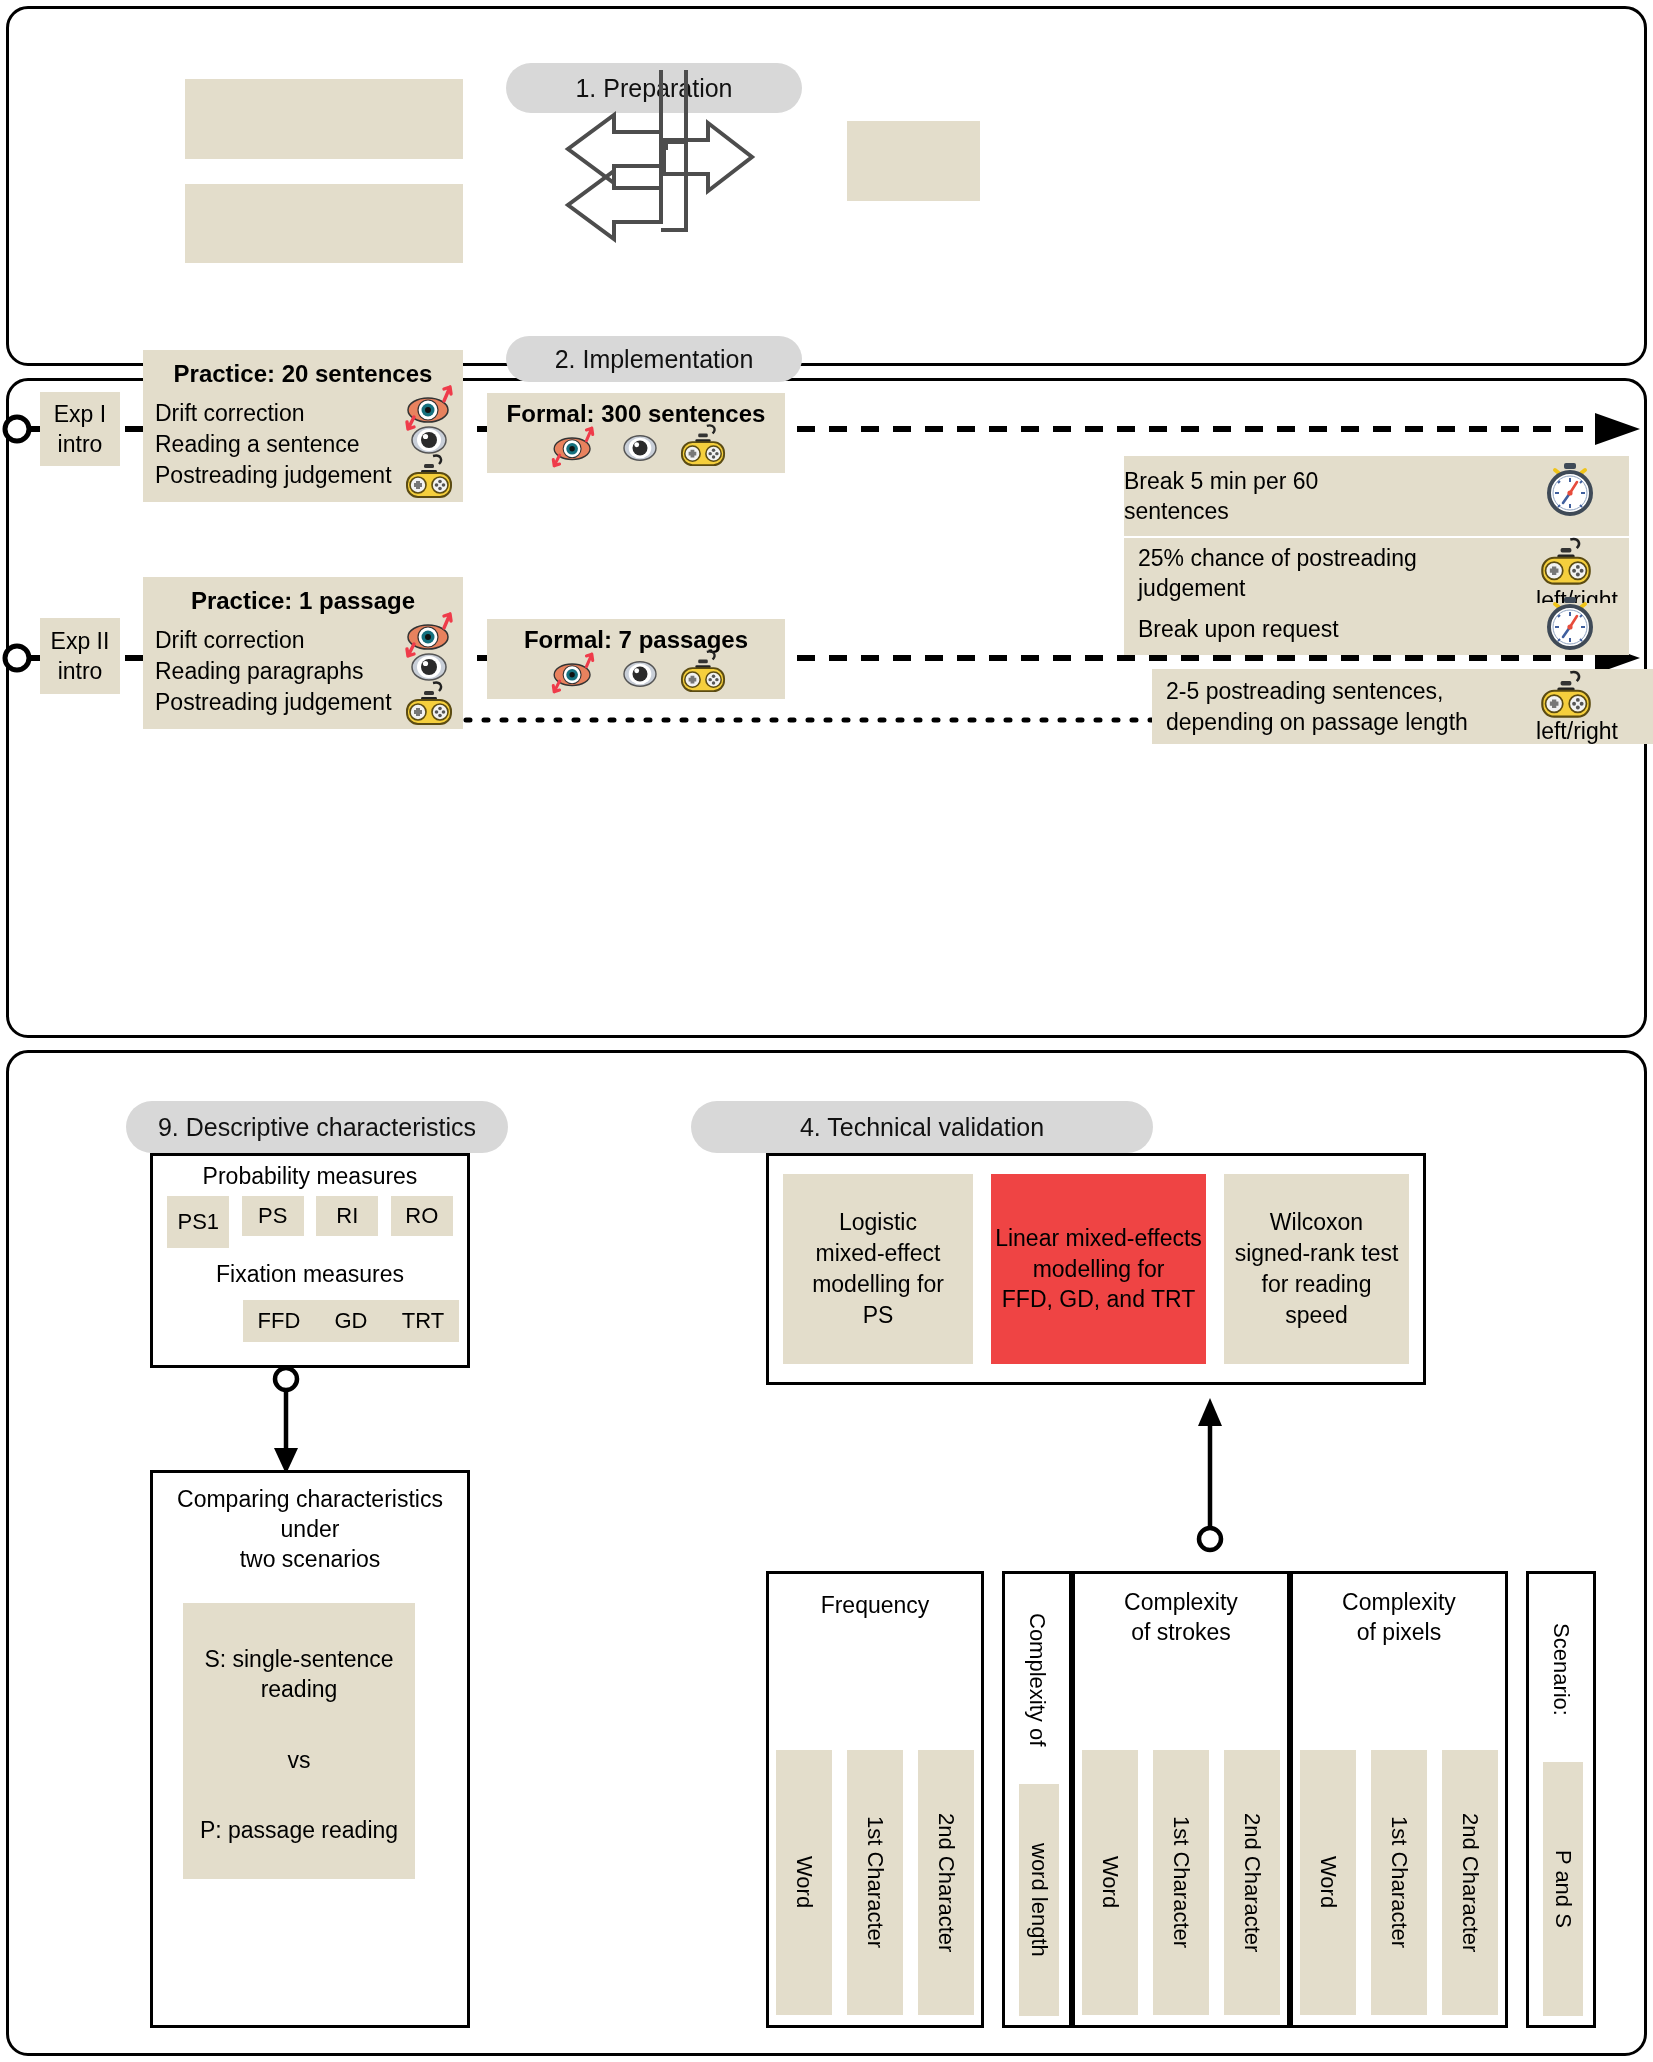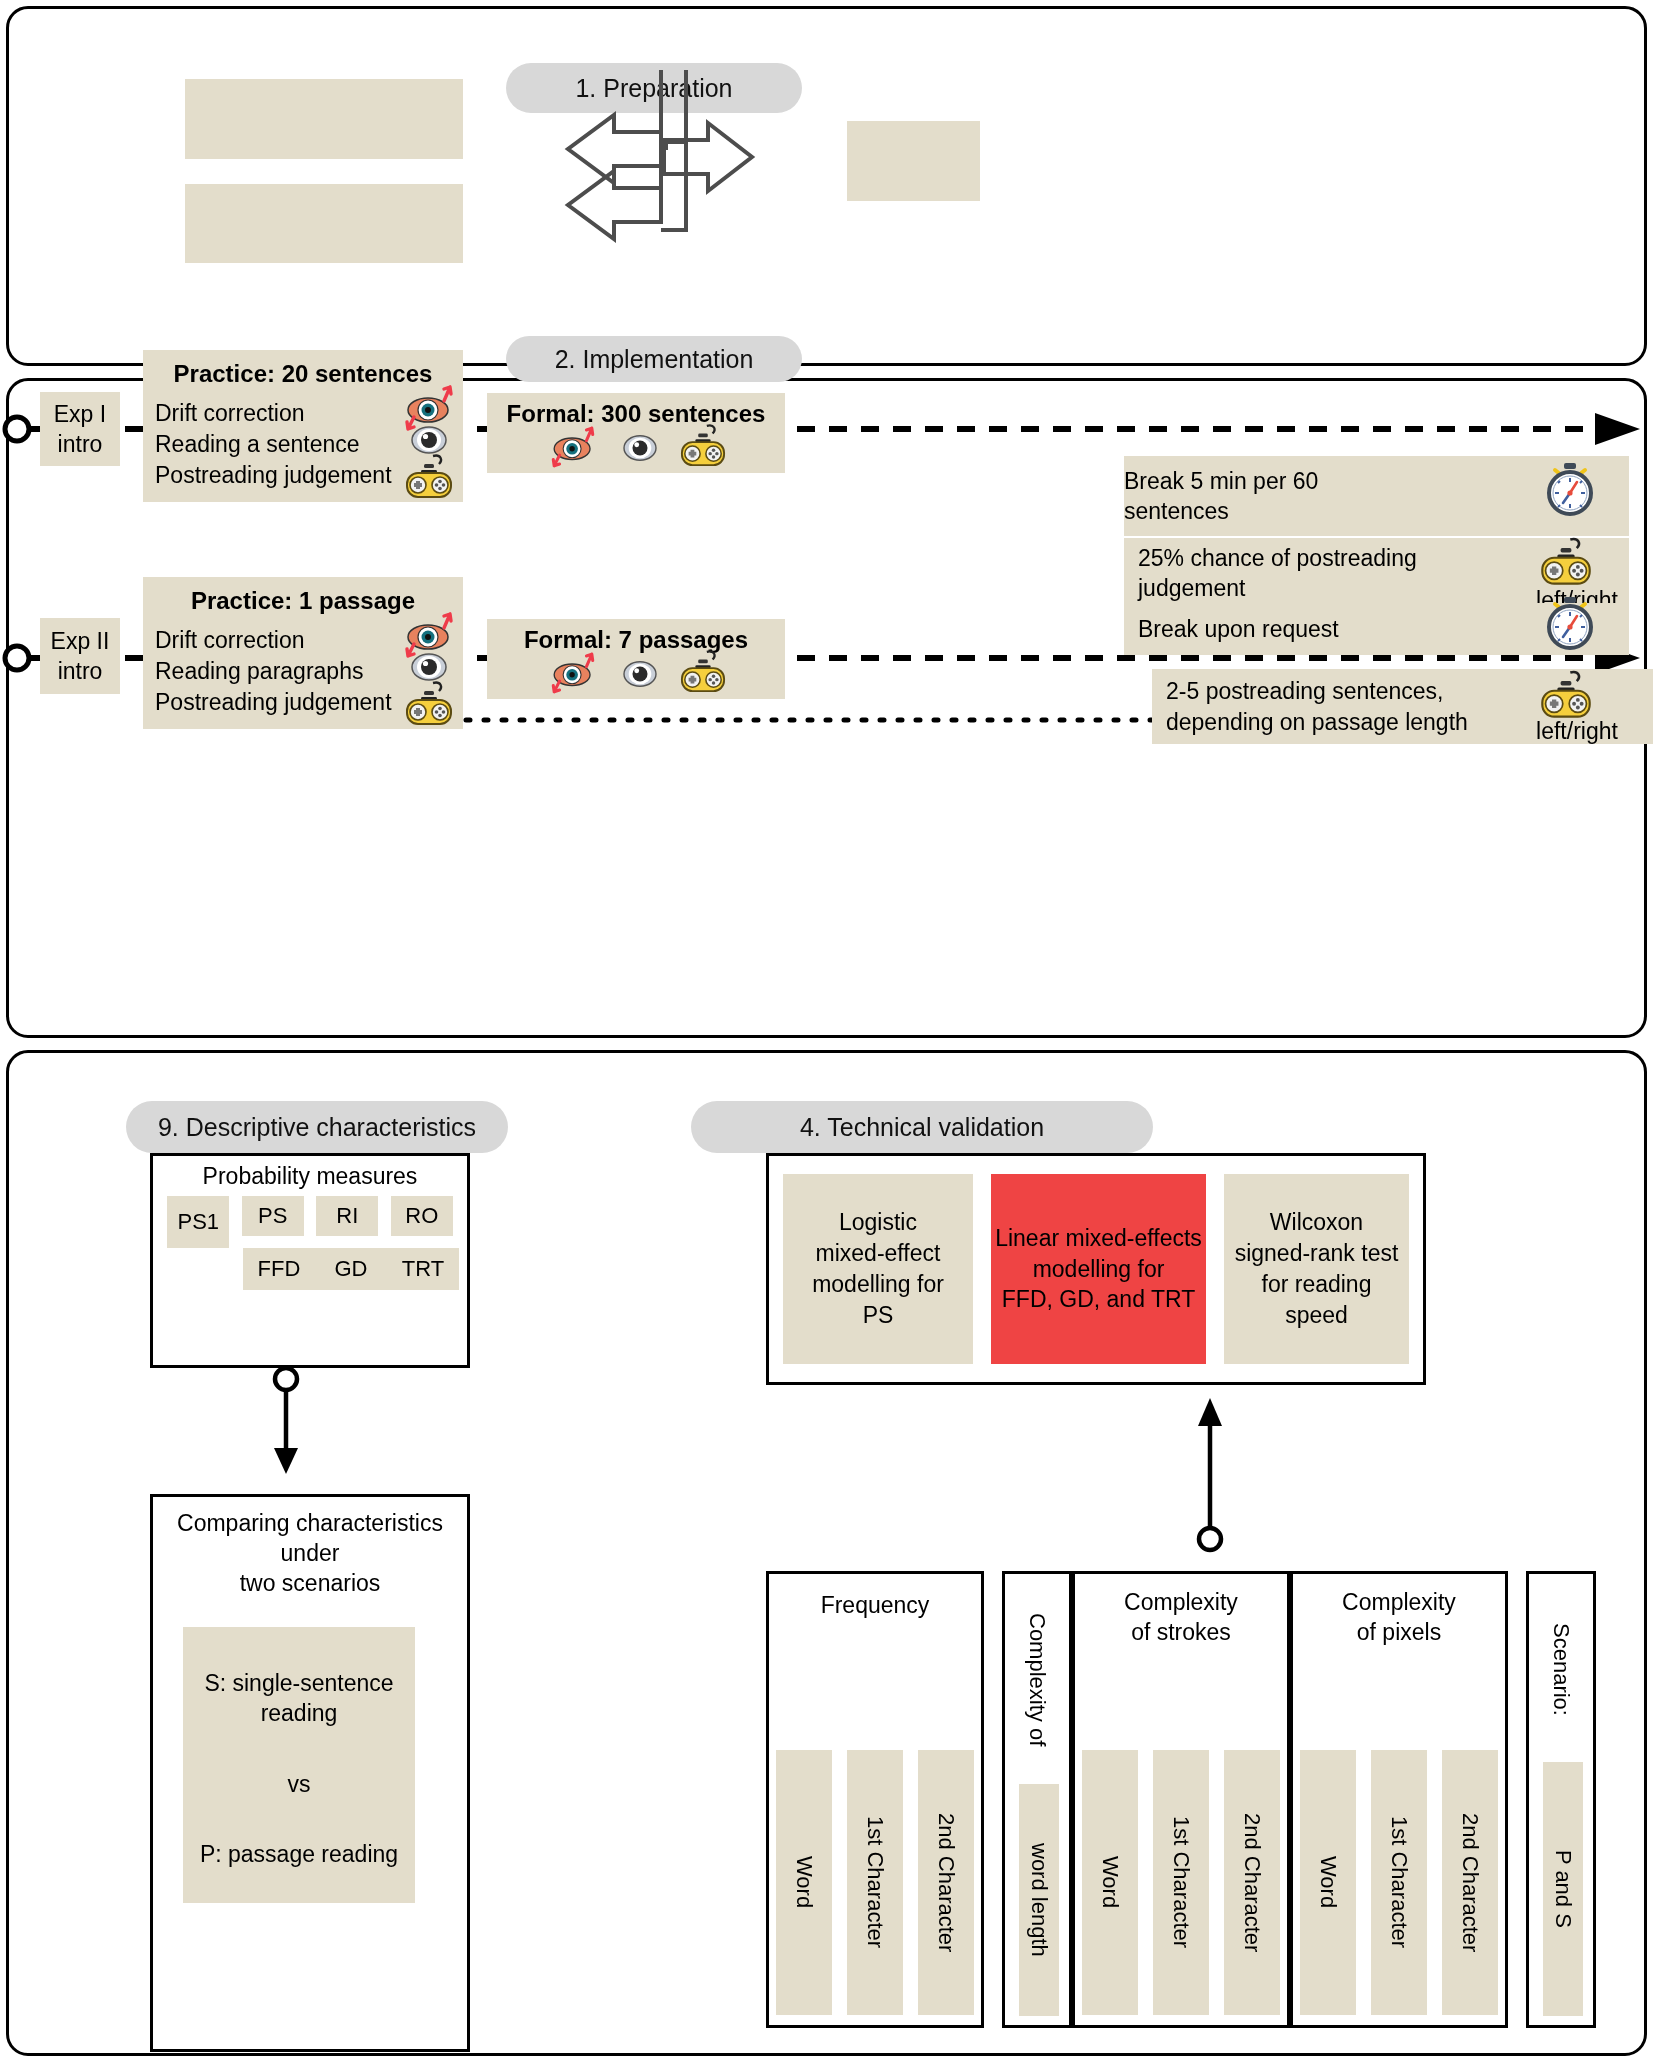--- a/index.html
+++ b/index.html
@@ -353,34 +353,35 @@
 <div class="pill" style="left:126px;top:1065px;width:382px;height:52px;">9. Descriptive characteristics</div>
 
 <div class="whitebox" style="left:150px;top:1153px;width:320px;height:215px;">
   <div class="ctr" style="height:40px;font-size:23px;">Probability measures</div>
   <div style="display:flex;justify-content:space-around;padding:0 8px;">
     <div class="ctr" style="background:#e3ddcb;width:62px;height:52px;font-size:22px;">PS1</div>
     <div class="ctr" style="background:#e3ddcb;width:62px;height:40px;font-size:22px;">PS</div>
     <div class="ctr" style="background:#e3ddcb;width:62px;height:40px;font-size:22px;">RI</div>
     <div class="ctr" style="background:#e3ddcb;width:62px;height:40px;font-size:22px;">RO</div>
   </div>
+  <div class="ctr" style="height:52px;font-size:23px;">Fixation measures</div>
   <div style="display:flex;justify-content:flex-end;padding:0 8px;">
     <div class="ctr" style="background:#e3ddcb;width:72px;height:42px;font-size:22px;">FFD</div>
     <div class="ctr" style="background:#e3ddcb;width:72px;height:42px;font-size:22px;">GD</div>
     <div class="ctr" style="background:#e3ddcb;width:72px;height:42px;font-size:22px;">TRT</div>
   </div>
 </div>
 
 <svg style="left:262px;top:1366px;" width="100" height="112">
   <circle cx="24" cy="13" r="11" fill="#fff" stroke="#000" stroke-width="4.5"></circle>
   <line x1="24" y1="24" x2="24" y2="88" stroke="#000" stroke-width="4.5"></line>
   <polygon points="12,82 36,82 24,108" fill="#000"></polygon>
 </svg>
 
-<div class="whitebox" style="left:150px;top:1470px;width:320px;height:558px;margin-top:24px;">
+<div class="whitebox" style="left:150px;top:1470px;width:320px;height:558px;">
   <div class="ctr" style="padding:12px 10px 0 10px;font-size:23px;line-height:1.3;white-space:pre-line;">Comparing characteristics under
 two scenarios</div>
   <div class="tanbox" style="left:30px;top:130px;width:232px;height:276px;display:block;">
     <div class="ctr" style="padding-top:42px;font-size:23px;line-height:1.3;white-space:pre-line;">S: single-sentence
 reading</div>
     <div class="ctr" style="padding-top:40px;font-size:23px;">vs</div>
     <div class="ctr" style="padding-top:40px;font-size:23px;">P: passage reading</div>
   </div>
 </div>
 

